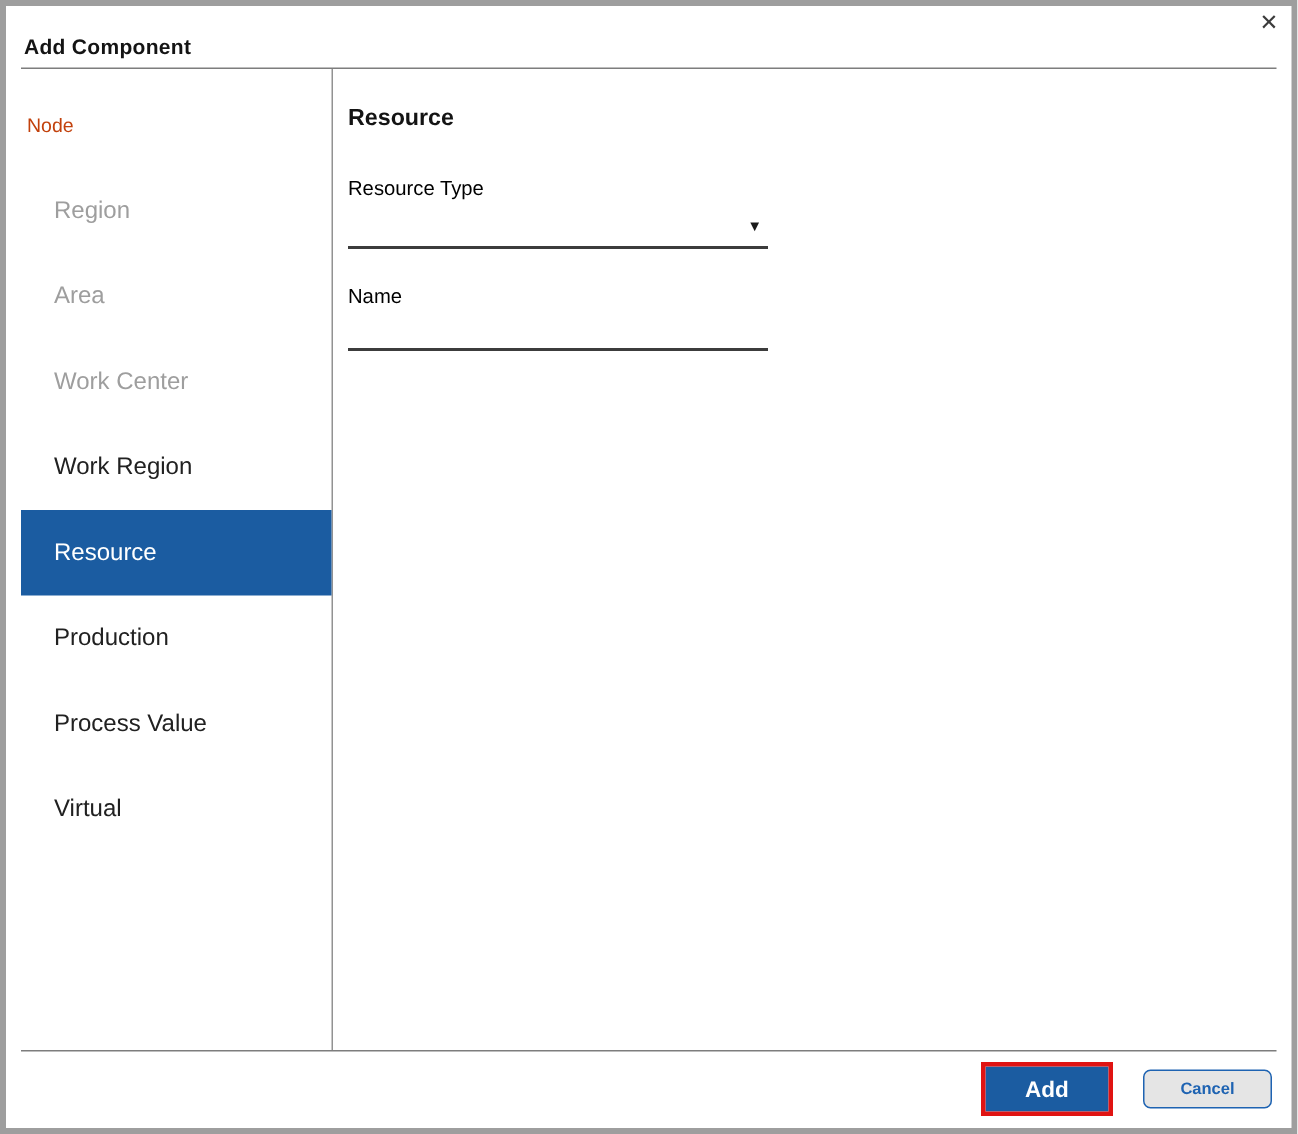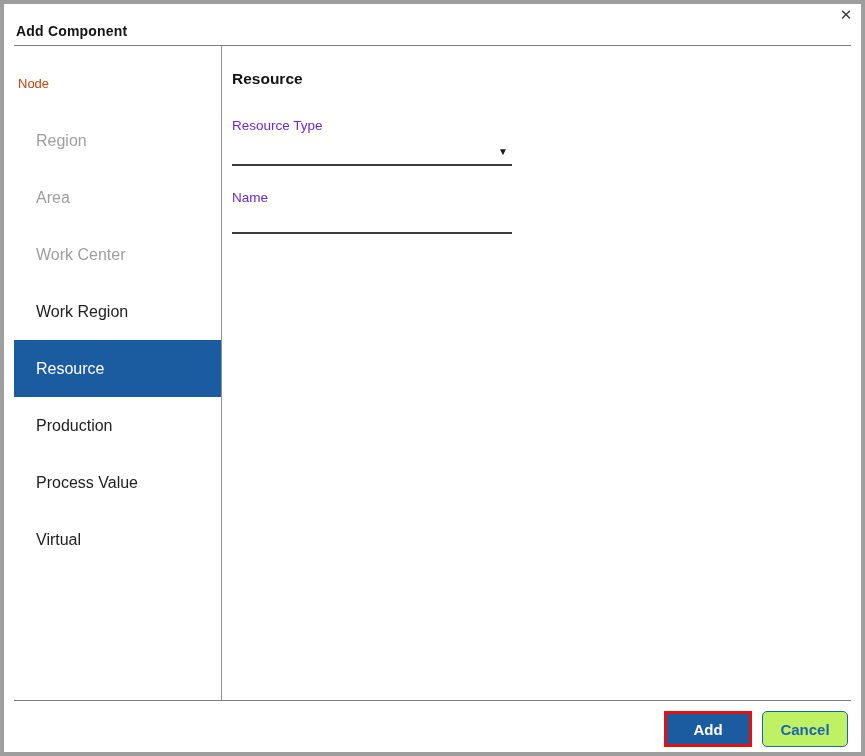--- a/index.html
+++ b/index.html
@@ -25,37 +25,37 @@
   .section-label.second{margin-top:22px;}
   .nav-item{height:57px;display:flex;align-items:center;padding-left:22px;
             font-size:16px;color:#212121;cursor:pointer;box-sizing:border-box;}
   .nav-item.disabled{color:#9e9e9e;cursor:default;}
   .nav-item.selected{background:#1b5ca1;color:#ffffff;}
   
   .form-panel{position:absolute;left:232px;top:46px;width:300px;}
   .form-heading{margin-top:24px;font-size:15.5px;font-weight:bold;color:#141414;}
   .fields{margin-top:30px;}
   .field{width:280px;margin-bottom:24px;}
-  .field-label{font-size:13.5px;color:#6d28d9;height:16px;}
+  .field-label{font-size:13.5px;color:#000000;height:16px;}
   .select-box{position:relative;height:30px;border-bottom:2px solid #3c3c3c;
               cursor:pointer;}
   .caret{position:absolute;right:4px;bottom:7px;font-size:10px;color:#1a1a1a;
          line-height:10px;}
   .text-input{display:block;width:100%;height:26px;border:none;
               border-bottom:2px solid #3c3c3c;outline:none;background:transparent;
               font-size:14px;color:#212121;padding:0;box-sizing:content-box;
               border-radius:0;}
   
-  .footer{position:absolute;top:711px;right:17px;display:flex;gap:13px;
+  .footer{position:absolute;top:711px;right:17px;display:flex;gap:23px;
           align-items:center;}
   .add-btn{width:82px;height:30px;background:#1b5ca1;color:#ffffff;border:none;
            font-size:15px;font-weight:bold;cursor:pointer;
            outline:3px solid #e01312;font-family:inherit;}
-  .cancel-btn{width:86px;height:36px;background:#bef264;color:#1e63b2;
-              border:1.5px solid #1e63b2;border-radius:5px;font-size:15px;
+  .cancel-btn{width:86px;height:26px;background:#e5e5e5;color:#1e63b2;
+              border:1.5px solid #1e63b2;border-radius:5px;font-size:11px;
               font-weight:bold;cursor:pointer;box-sizing:border-box;
               font-family:inherit;}
 </style>
 </head>
 <body>
 
 <div class="dialog">
 
   <div class="dialog-title">Add Component</div>
 

